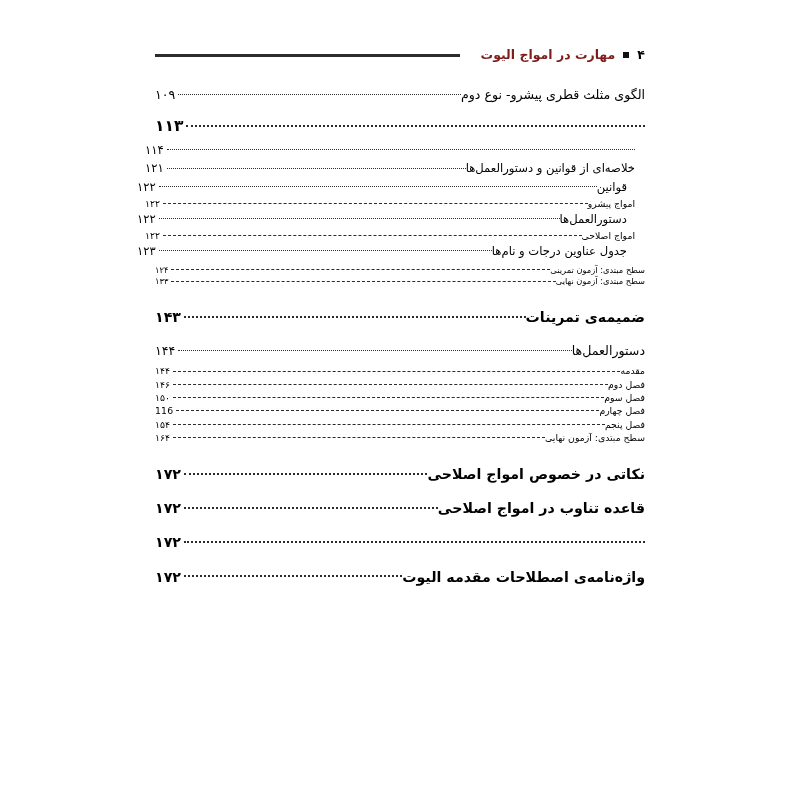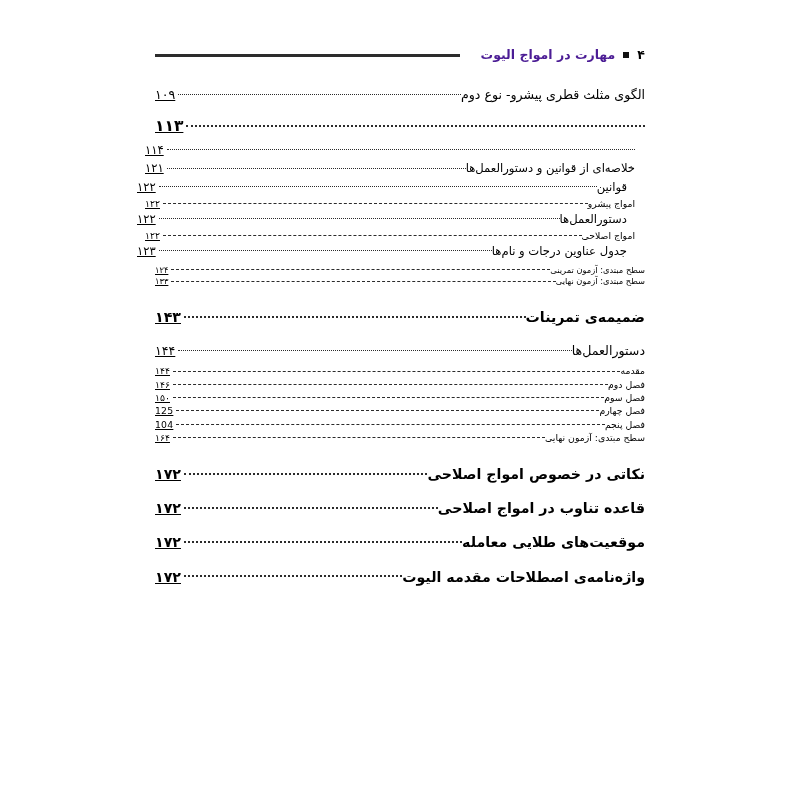--- a/index.html
+++ b/index.html
@@ -40,21 +40,21 @@
   .header-bullet {
     width: 6px;
     height: 6px;
     background: #111;
     flex: 0 0 auto;
     margin: 0 1px;
   }
   .header-title {
     font-size: 12.5px;
     font-weight: 700;
-    color: #4c1d95;
+    color: #7f1d1d;
     white-space: nowrap;
     line-height: 1;
     text-align: center;
   }
   .header-rule {
     flex: 1 1 auto;
     height: 3px;
     background: #2c2c2c;
     margin-right: 14px;
     margin-left: 0;
@@ -99,21 +99,20 @@
     border-bottom-color: #2b2b2b;
   }
   .row.dot .leader::after   { border-bottom-style: dotted; }
   .row.dash .leader::after  { border-bottom-style: dashed; }
   .row .pageno {
     flex: 0 0 auto;
     order: 3;
     padding-left: 0;
     padding-right: 3px;
     letter-spacing: 0.2px;
-    text-decoration: underline;
   }
 
   
   .row.lv-chapter {
     font-size: 15.5px;
     font-weight: 700;
     margin-bottom: 7px;
   }
   .row.lv-chapter .leader::after { border-bottom-width: 2px; bottom: 0.28em; }
 
@@ -240,44 +239,43 @@
         <span class="pageno">۱۴۶</span>
       </div>
       <div class="row lv-small dash ind-0 ">
         <span class="label">فصل سوم</span>
         <span class="leader"></span>
         <span class="pageno">۱۵۰</span>
       </div>
       <div class="row lv-small dash ind-0 ">
         <span class="label">فصل چهارم</span>
         <span class="leader"></span>
-        <span class="pageno">125</span>
+        <span class="pageno">116</span>
       </div>
       <div class="row lv-small dash ind-0 ">
         <span class="label">فصل پنجم</span>
         <span class="leader"></span>
-        <span class="pageno">104</span>
+        <span class="pageno">۱۵۴</span>
       </div>
       <div class="row lv-small dash ind-0 ">
         <span class="label">سطح مبتدی: آزمون نهایی</span>
         <span class="leader"></span>
         <span class="pageno">۱۶۴</span>
       </div>
       <div class="row lv-heavy dot ind-0 gap-lg">
         <span class="label">نکاتی در خصوص امواج اصلاحی</span>
         <span class="leader"></span>
         <span class="pageno">۱۷۲</span>
       </div>
       <div class="row lv-heavy dot ind-0 ">
         <span class="label">قاعده تناوب در امواج اصلاحی</span>
         <span class="leader"></span>
         <span class="pageno">۱۷۲</span>
       </div>
       <div class="row lv-heavy dot ind-0 ">
-        <span class="label">موقعیت‌های طلایی معامله</span>
         <span class="leader"></span>
         <span class="pageno">۱۷۲</span>
       </div>
       <div class="row lv-heavy dot ind-0 ">
         <span class="label">واژه‌نامه‌ی اصطلاحات مقدمه الیوت</span>
         <span class="leader"></span>
         <span class="pageno">۱۷۲</span>
       </div>
     </div>
 

